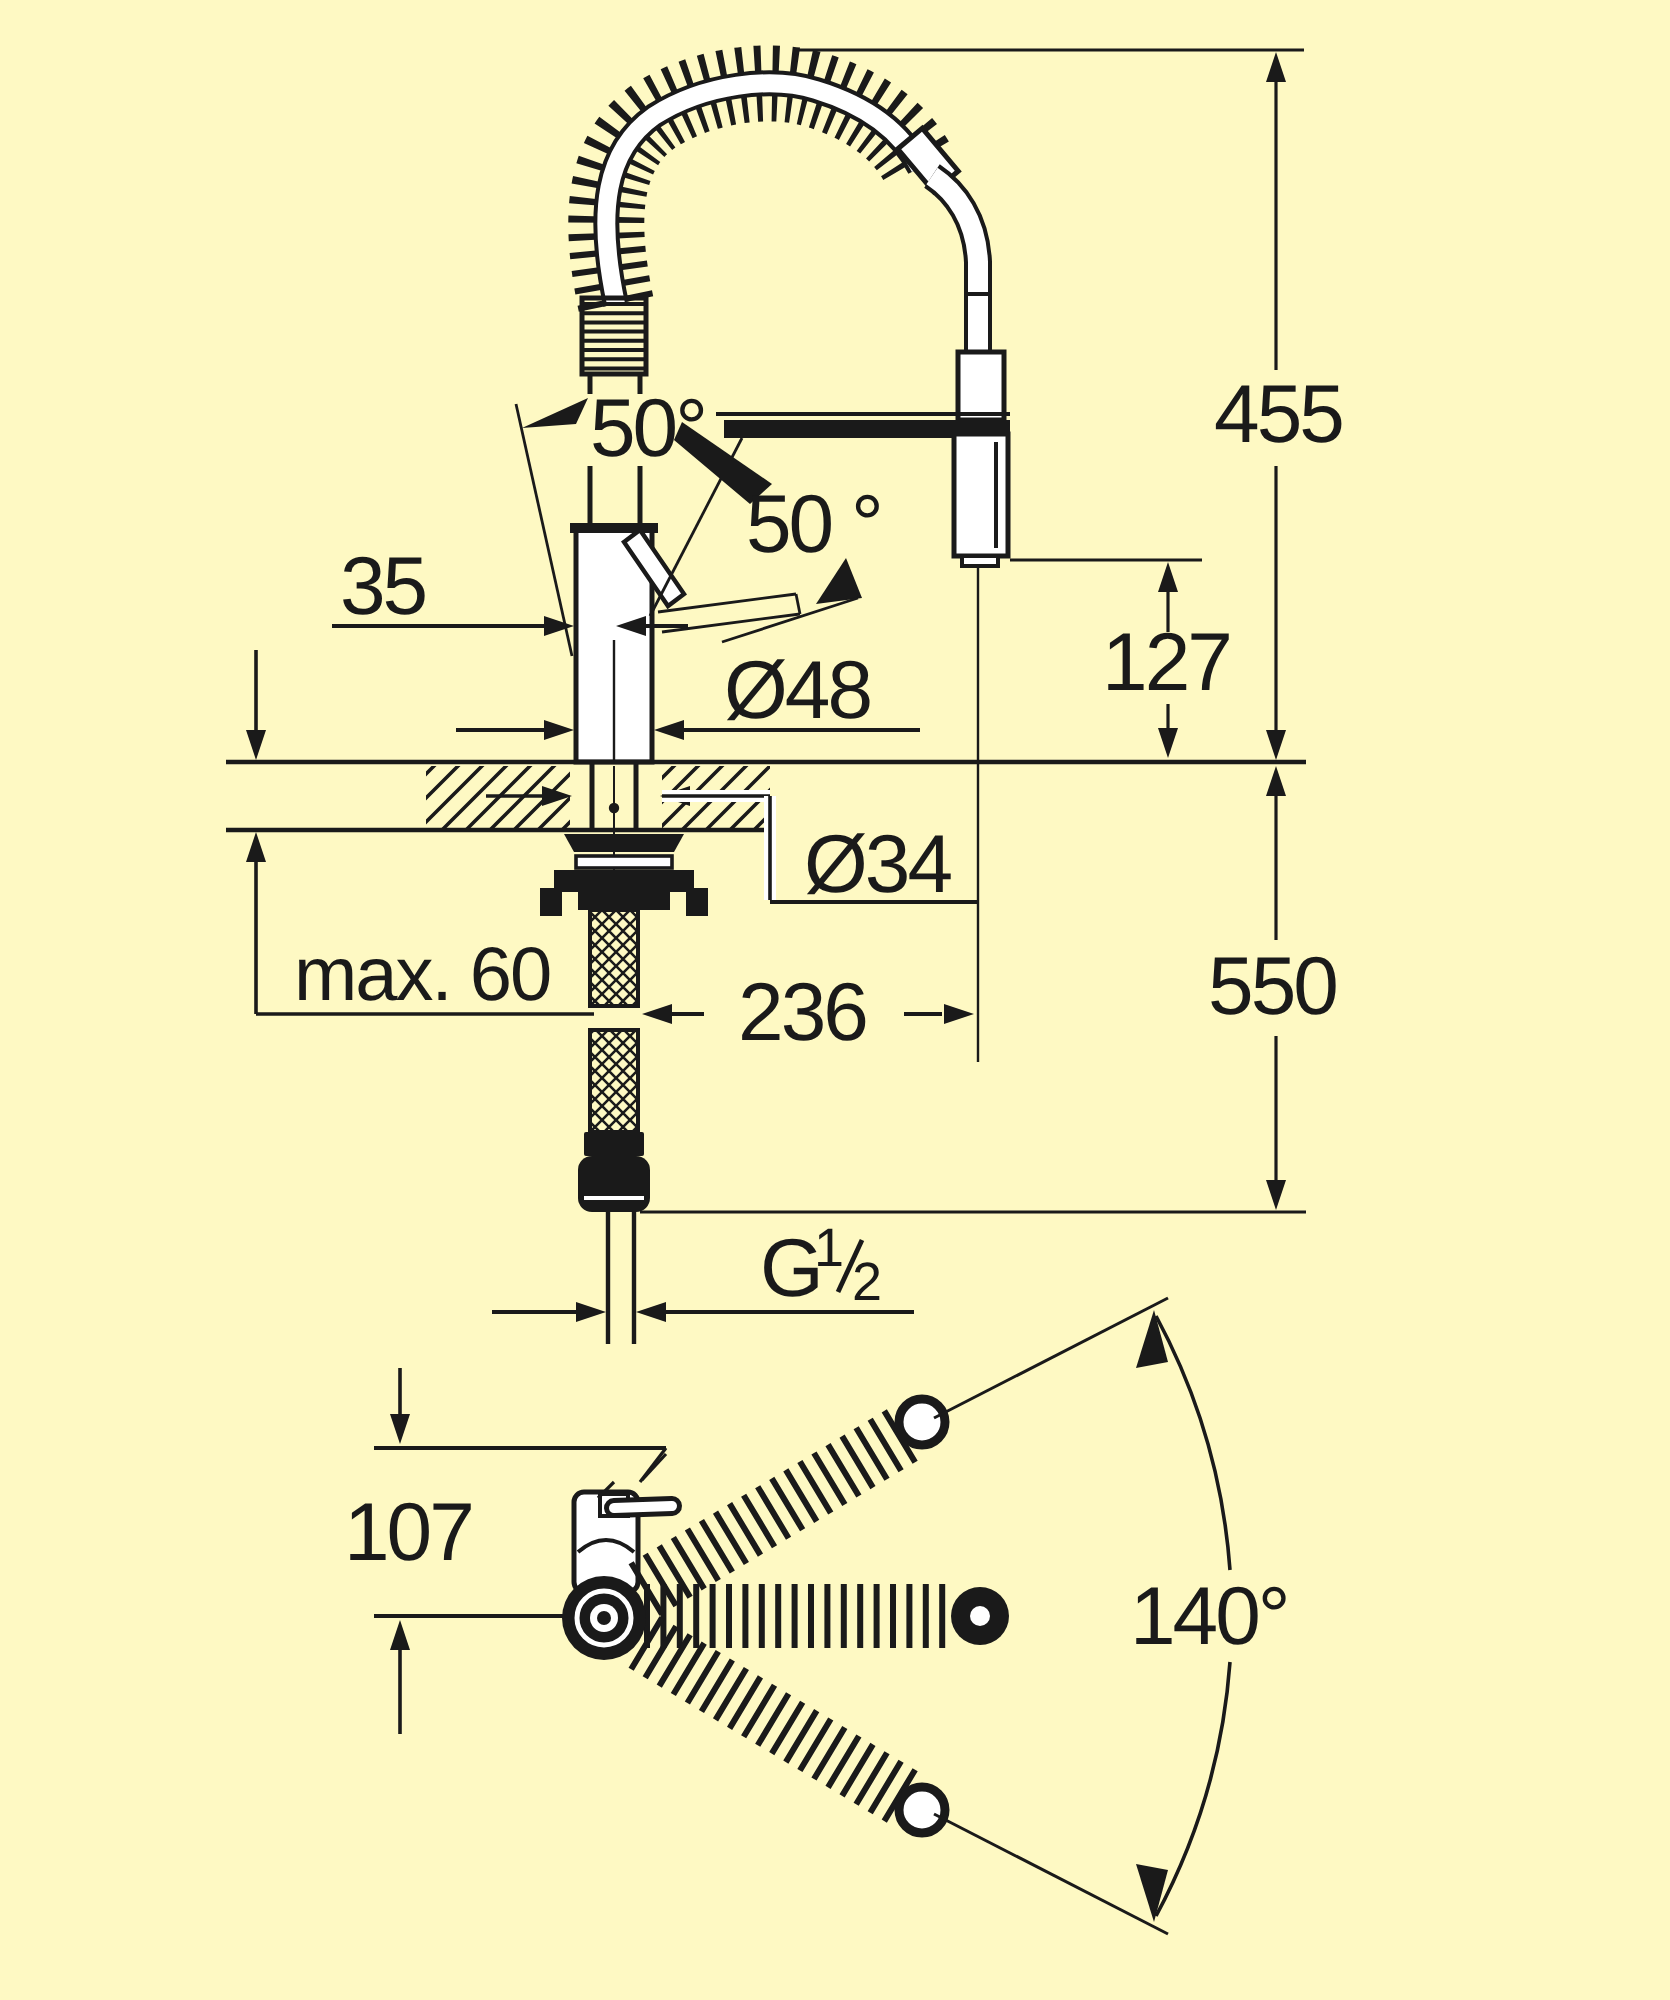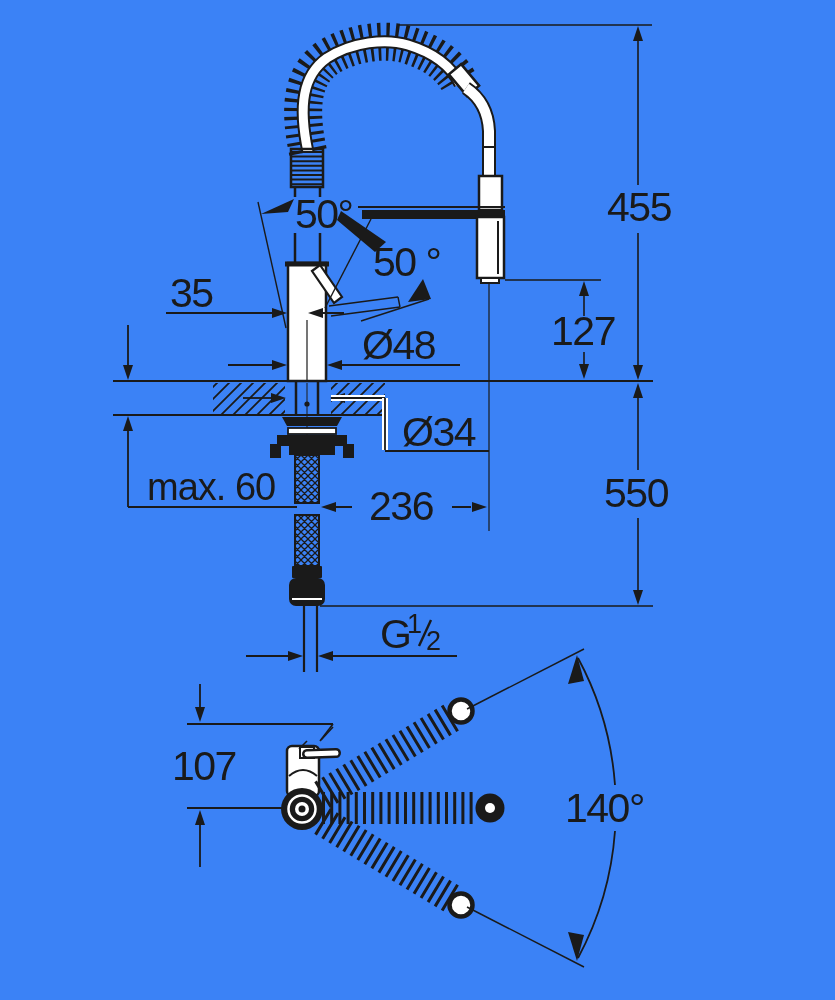--- a/index.html
+++ b/index.html
@@ -1,16 +1,16 @@
 <!DOCTYPE html>
 <html><head>
 <meta charset="utf-8">
 <style>
   html,body{margin:0;padding:0;background:#ffffff;}
-  .stage{position:relative;width:835px;height:1000px;background:#3b82f6;overflow:hidden;}
+  .stage{position:relative;width:835px;height:1000px;background:#fef9c3;overflow:hidden;}
   svg{display:block;}
   .dim{font-family:"Liberation Sans","DejaVu Sans",sans-serif;font-size:41px;letter-spacing:-1.5px;fill:#1a1a1a;}
   .dim-sm{font-family:"Liberation Sans","DejaVu Sans",sans-serif;font-size:38px;letter-spacing:-1px;fill:#1a1a1a;}
   .dim-frac{font-family:"Liberation Sans","DejaVu Sans",sans-serif;font-size:27px;fill:#1a1a1a;}
   .ink{stroke:#1a1a1a;fill:none;}
   .fill-ink{fill:#1a1a1a;stroke:none;}
   .white{stroke:#ffffff;fill:none;}
 </style>
 </head>
 <body>

